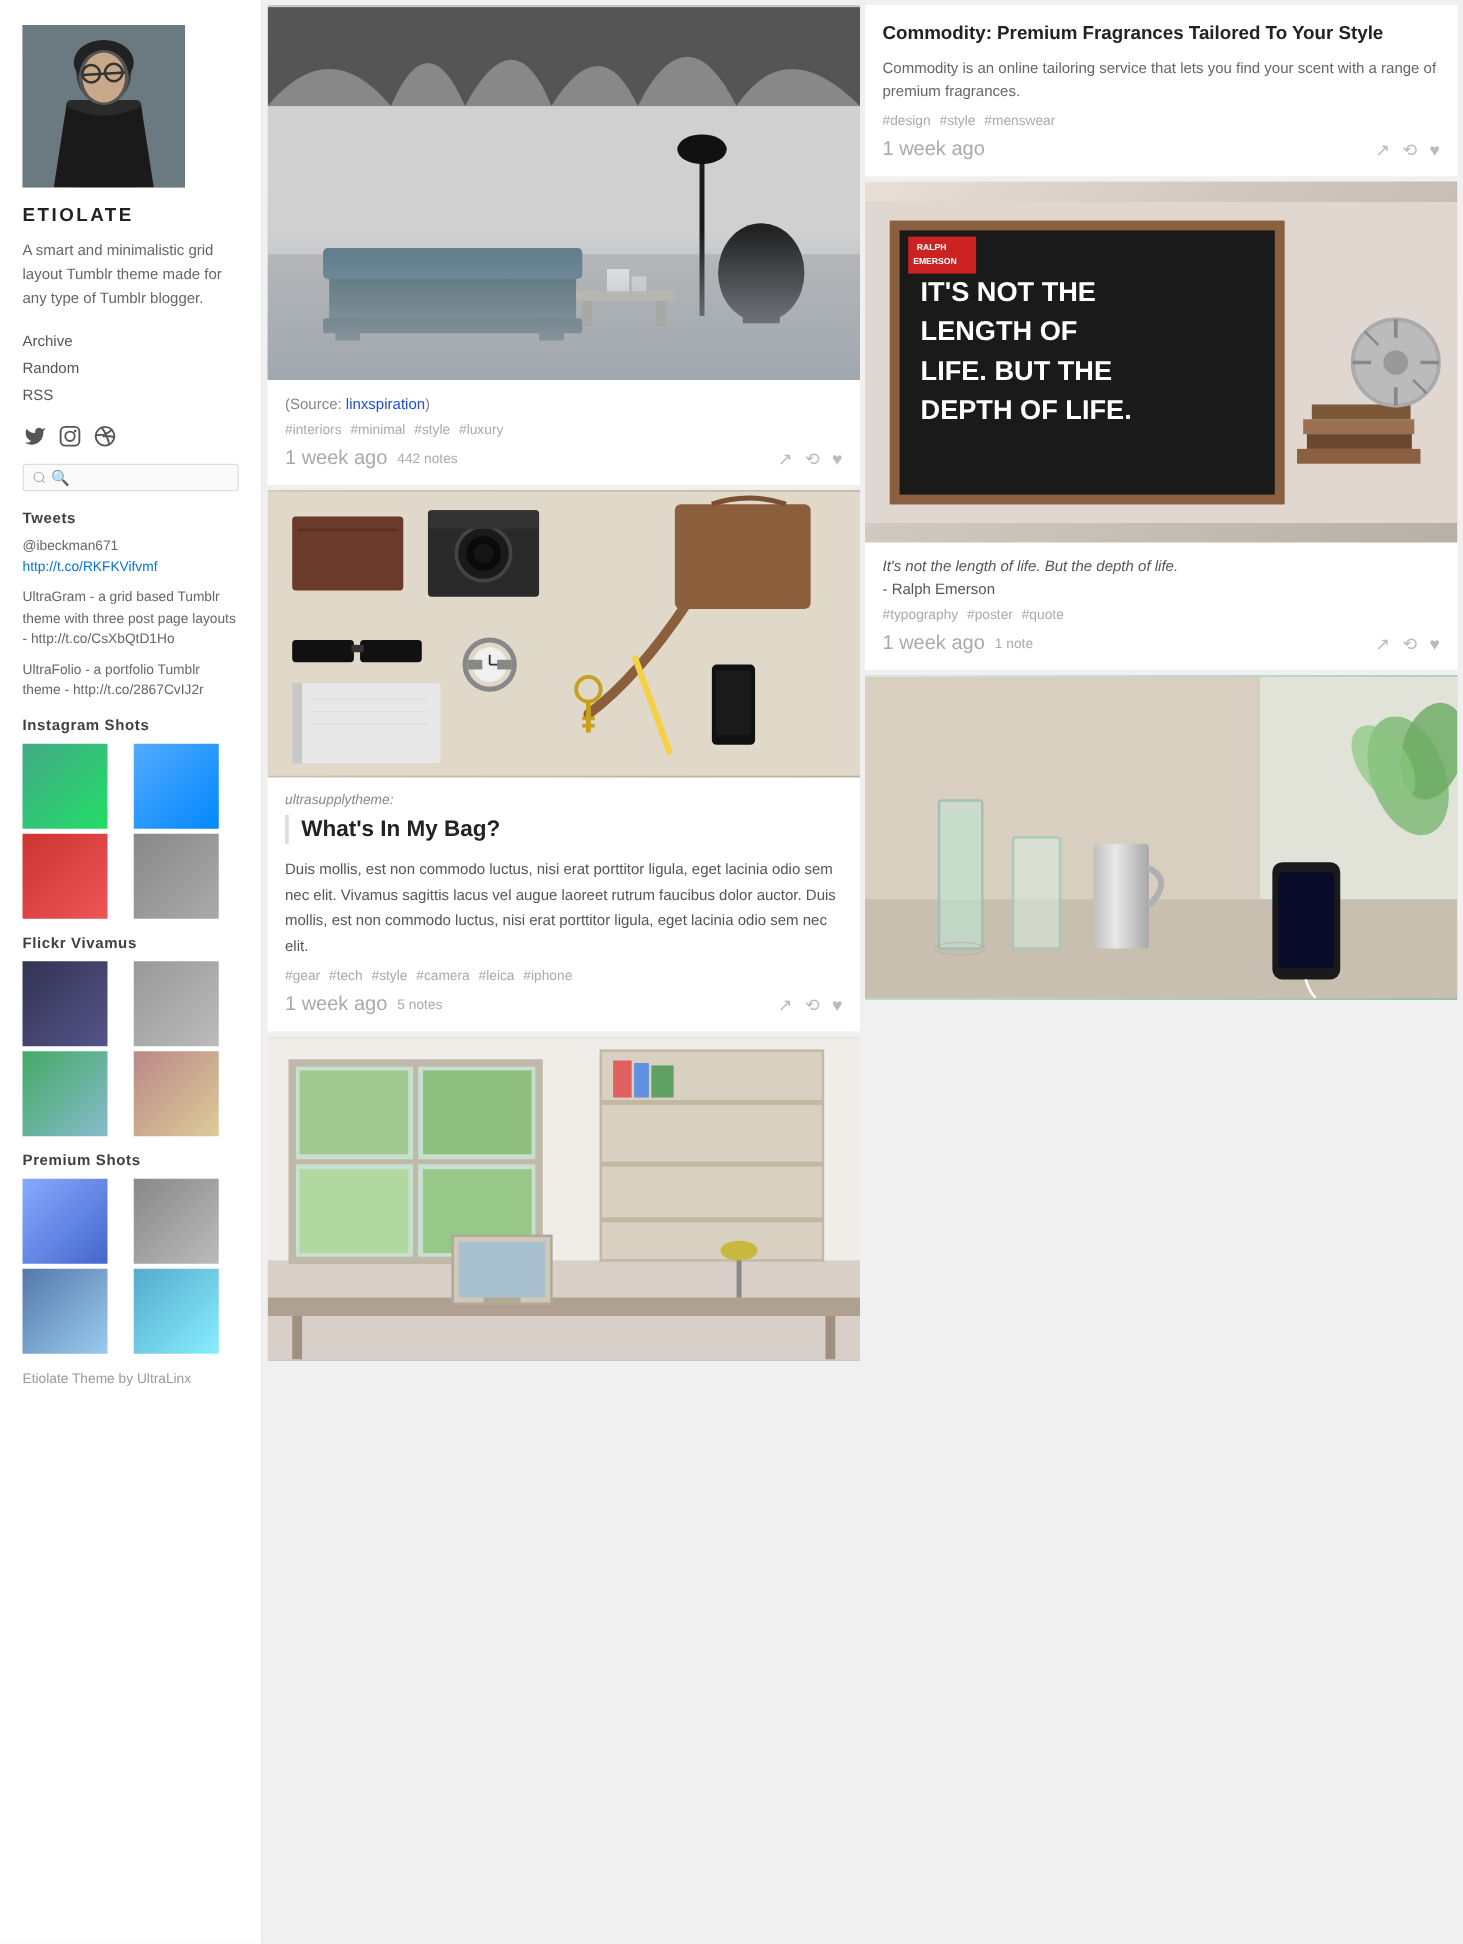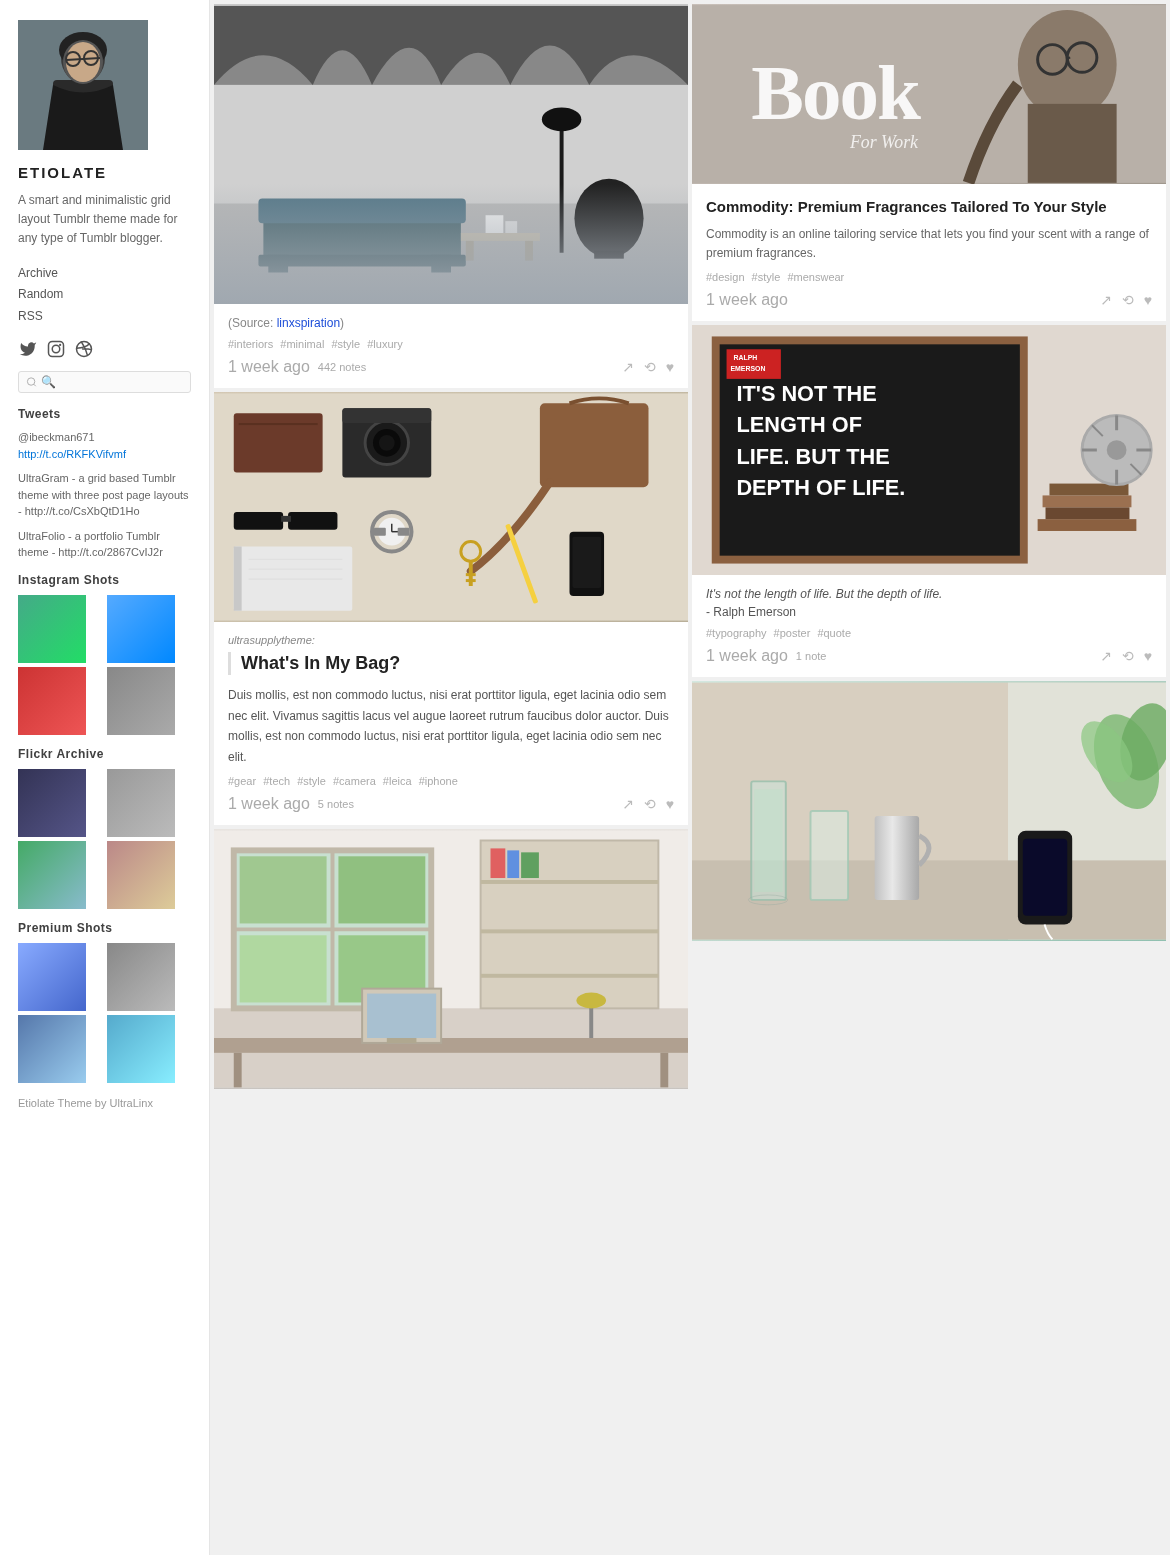--- a/index.html
+++ b/index.html
@@ -252,21 +252,21 @@
       margin-bottom: 8px;
     }
     .book-post-desc {
       font-size: 12px;
       color: #666;
       line-height: 1.6;
       margin-bottom: 8px;
     }
     
     .quote-img {
-      height: 250px;
+      height: 289px;
       background: linear-gradient(135deg, #e8e0d4 0%, #d0c8bc 40%, #b8b0a4 100%);
       position: relative;
       overflow: hidden;
       display: flex;
       align-items: center;
       justify-content: center;
     }
     .quote-italic {
       font-size: 12px;
       font-style: italic;
@@ -396,21 +396,21 @@
     </div>
 
     <div class="sidebar-section-title">Instagram Shots</div>
     <div class="instagram-grid">
       <div class="grid-thumb insta1"></div>
       <div class="grid-thumb insta2"></div>
       <div class="grid-thumb insta3"></div>
       <div class="grid-thumb insta4"></div>
     </div>
 
-    <div class="sidebar-section-title">Flickr Archive</div>
+    <div class="sidebar-section-title">Flickr Vivamus</div>
     <div class="flickr-grid">
       <div class="grid-thumb flickr1"></div>
       <div class="grid-thumb flickr2"></div>
       <div class="grid-thumb flickr3"></div>
       <div class="grid-thumb flickr4"></div>
     </div>
 
     <div class="sidebar-section-title">Premium Shots</div>
     <div class="dribbble-grid">
       <div class="grid-thumb dribb1"></div>
@@ -596,38 +596,20 @@
             <ellipse cx="382" cy="172" rx="15" ry="8" fill="#c8b840"></ellipse>
           </svg>
         </div>
       </div>
 
     </div>
 
     <div class="col-right">
 
       <div class="post-card">
-        <div class="book-img">
-          <svg width="100%" height="180" viewBox="0 0 480 180">
-
-            <rect width="480" height="180" fill="#b8b0a8"></rect>
-
-            <ellipse cx="380" cy="60" rx="50" ry="55" fill="#8a7a6a"></ellipse>
-            <rect x="340" y="100" width="90" height="80" fill="#6a5a4a"></rect>
-
-            <circle cx="365" cy="55" r="15" fill="none" stroke="#333" stroke-width="3"></circle>
-            <circle cx="395" cy="53" r="15" fill="none" stroke="#333" stroke-width="3"></circle>
-            <line x1="380" y1="54" x2="383" y2="53" stroke="#333" stroke-width="2"></line>
-
-            <path d="M330 80 Q300 120 280 180" stroke="#5a4a3a" stroke-width="12" fill="none"></path>
-
-            <text x="60" y="115" font-size="80" font-weight="900" fill="rgba(255,255,255,0.9)" font-family="Georgia,serif" letter-spacing="-2">Book</text>
-            <text x="160" y="145" font-size="18" fill="rgba(255,255,255,0.8)" font-family="Georgia,serif" font-style="italic">For Work</text>
-          </svg>
-        </div>
         <div class="post-body">
           <div class="book-post-title">Commodity: Premium Fragrances Tailored To Your Style</div>
           <div class="book-post-desc">Commodity is an online tailoring service that lets you find your scent with a range of premium fragrances.</div>
           <div class="post-tags post-tags-row">
             <span>#design</span>
             <span>#style</span>
             <span>#menswear</span>
           </div>
           <div class="post-meta post-meta-row">
             <div class="meta-left">

